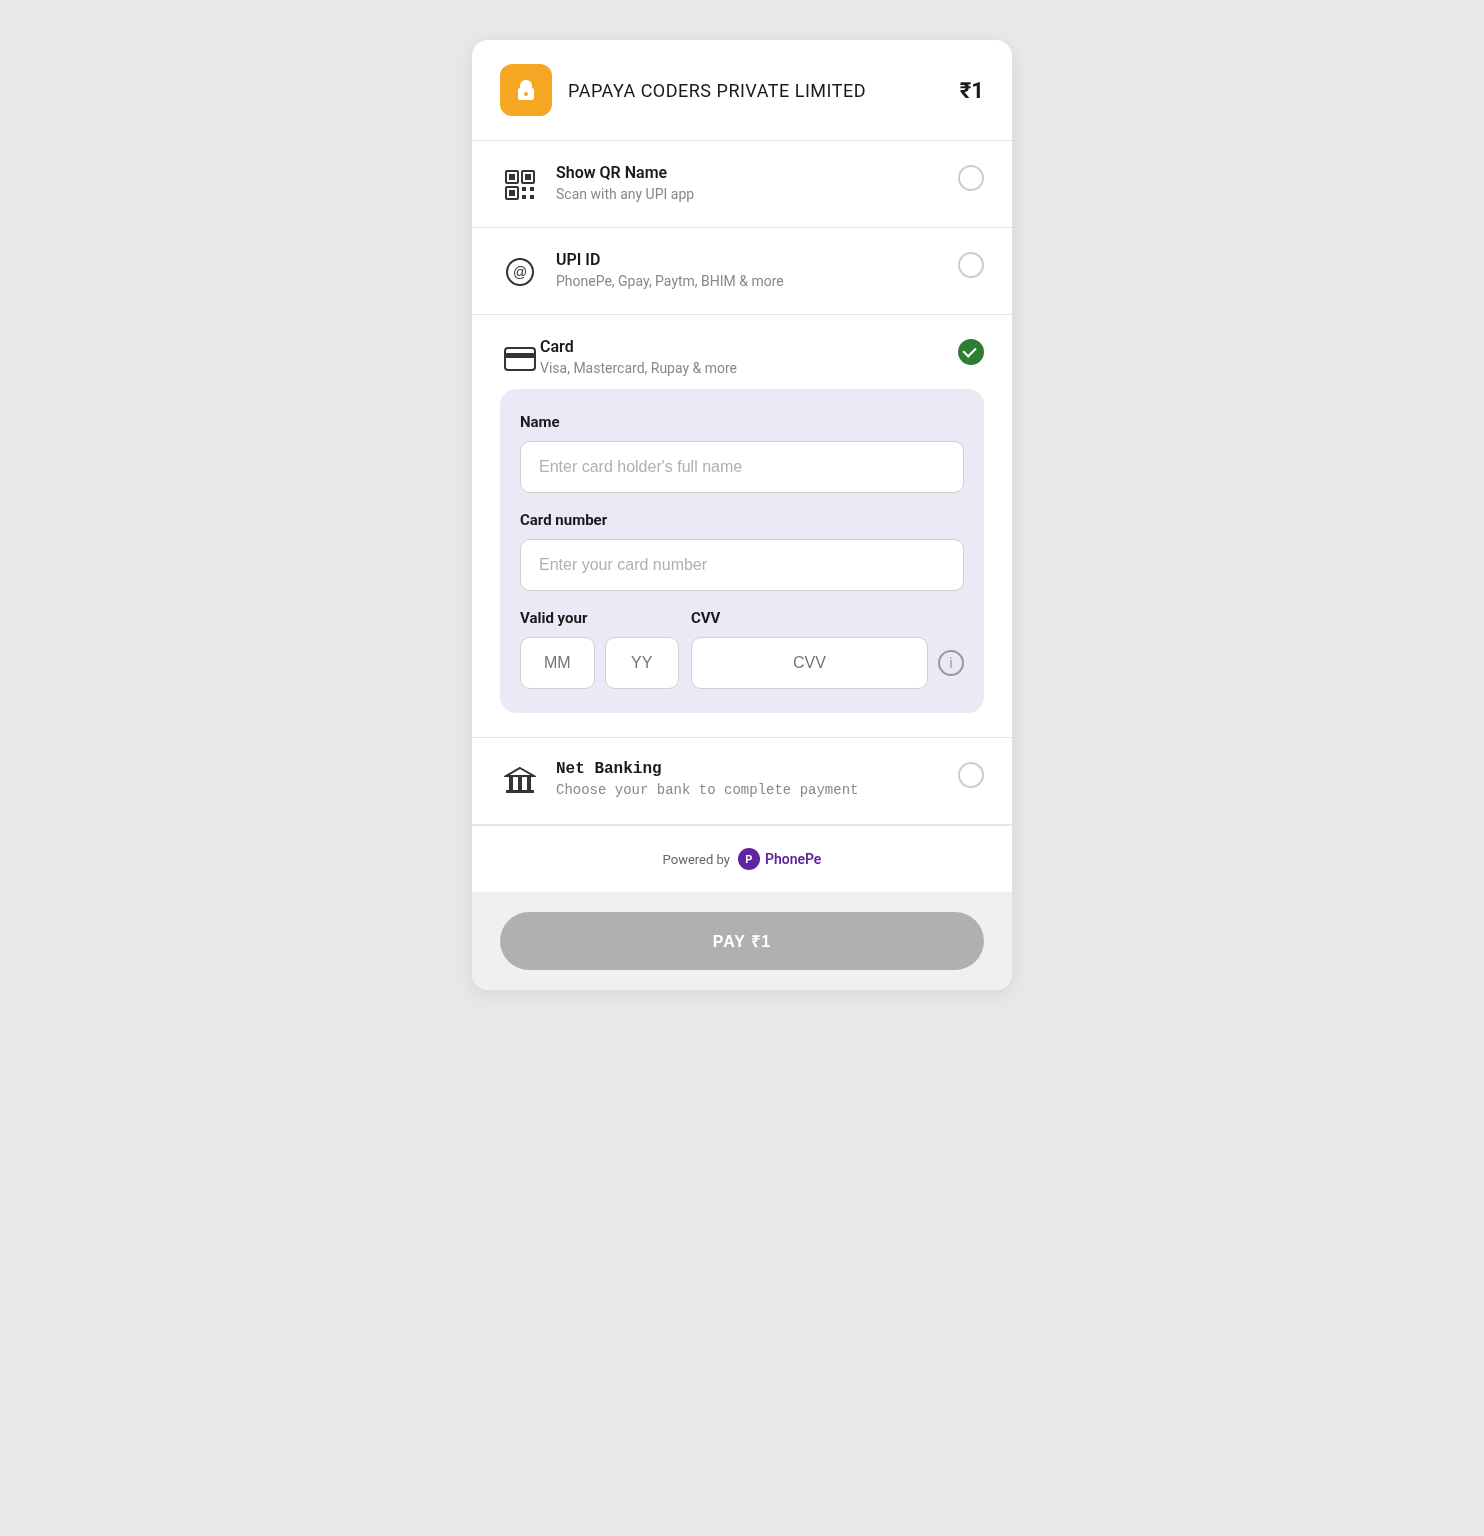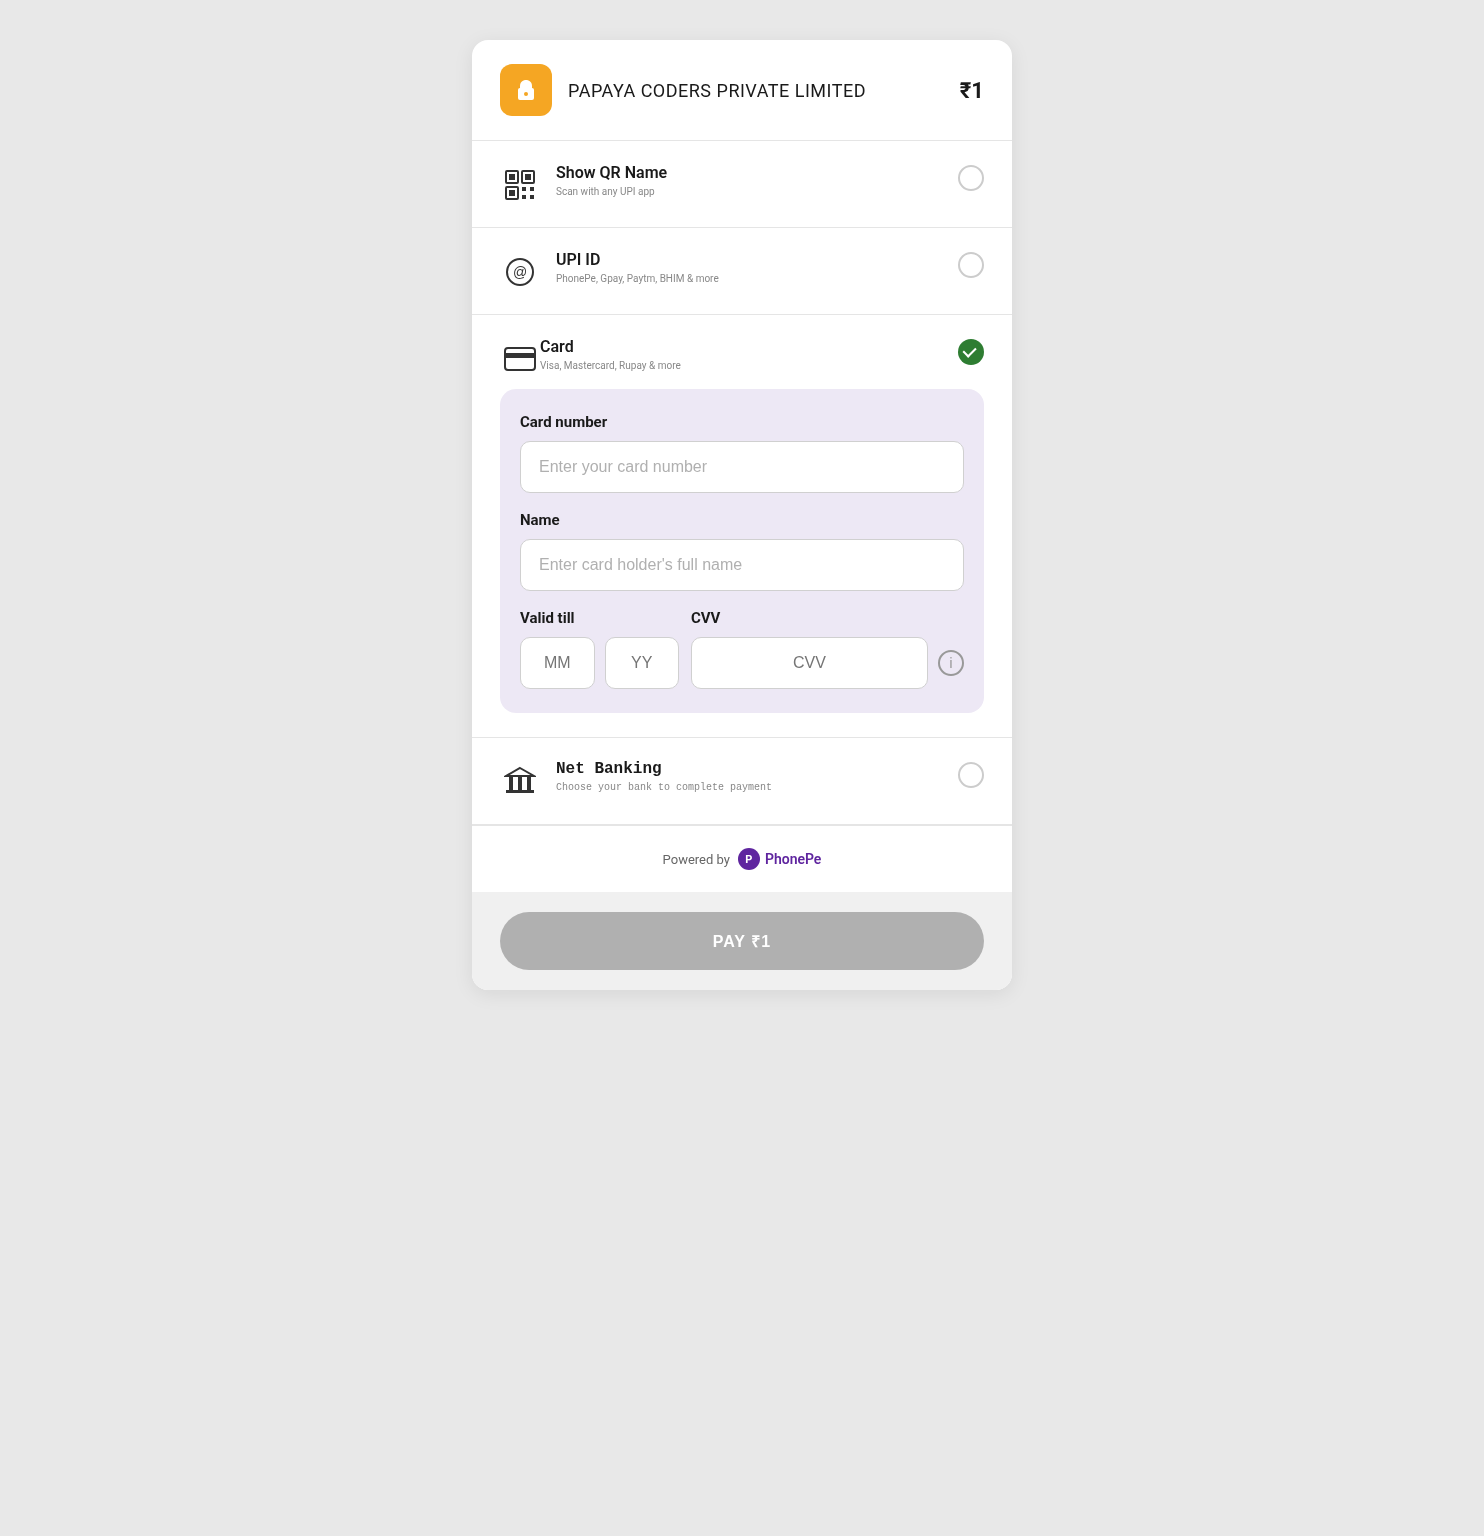--- a/index.html
+++ b/index.html
@@ -92,21 +92,21 @@
     }
 
     .option-title {
       font-size: 16px;
       font-weight: 600;
       color: #1a1a1a;
       margin-bottom: 4px;
     }
 
     .option-subtitle {
-      font-size: 10px;
+      font-size: 14px;
       color: #888888;
     }
 
     .radio-btn {
       width: 26px;
       height: 26px;
       border-radius: 50%;
       border: 2px solid #cccccc;
       background: transparent;
       flex-shrink: 0;
@@ -380,32 +380,32 @@
         <div class="option-content">
           <div class="option-title">Card</div>
           <div class="option-subtitle">Visa, Mastercard, Rupay &amp; more</div>
         </div>
         <div class="radio-checked"></div>
       </div>
 
       <div class="card-form">
 
         <div class="form-group">
+          <label class="form-label">Name</label>
+          <input class="form-input" type="text" placeholder="Enter card holder's full name" style="">
+        </div>
+
+        <div class="form-group">
           <label class="form-label">Card number</label>
           <input class="form-input" type="text" placeholder="Enter your card number" style="">
         </div>
 
-        <div class="form-group">
-          <label class="form-label">Name</label>
-          <input class="form-input" type="text" placeholder="Enter card holder's full name" style="">
-        </div>
-
         <div class="form-row">
           <div class="valid-till-group">
-            <label class="form-label">Valid till</label>
+            <label class="form-label">Valid your</label>
             <div class="date-inputs">
               <input class="date-input" type="text" placeholder="MM" style="">
               <input class="date-input" type="text" placeholder="YY" style="">
             </div>
           </div>
 
           <div class="cvv-group">
             <label class="form-label">CVV</label>
             <div class="cvv-wrapper">
               <input class="cvv-input" type="text" placeholder="CVV" style="">

